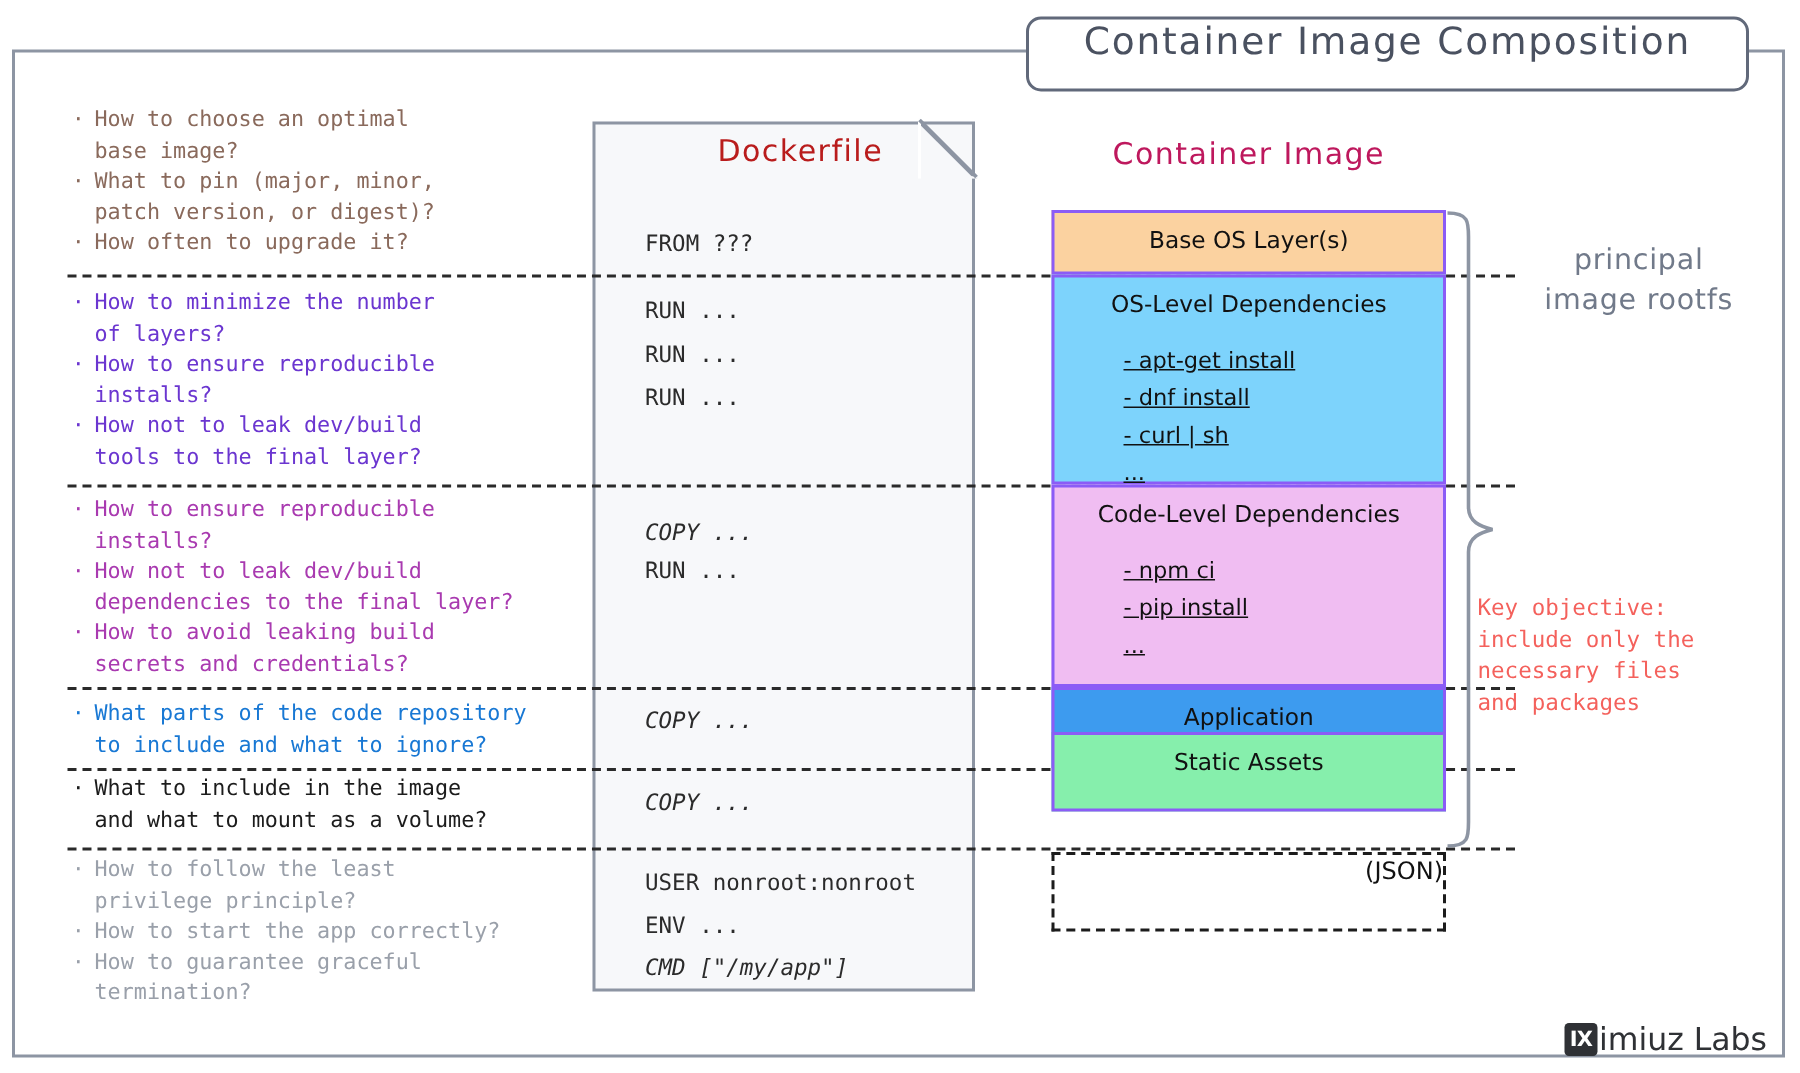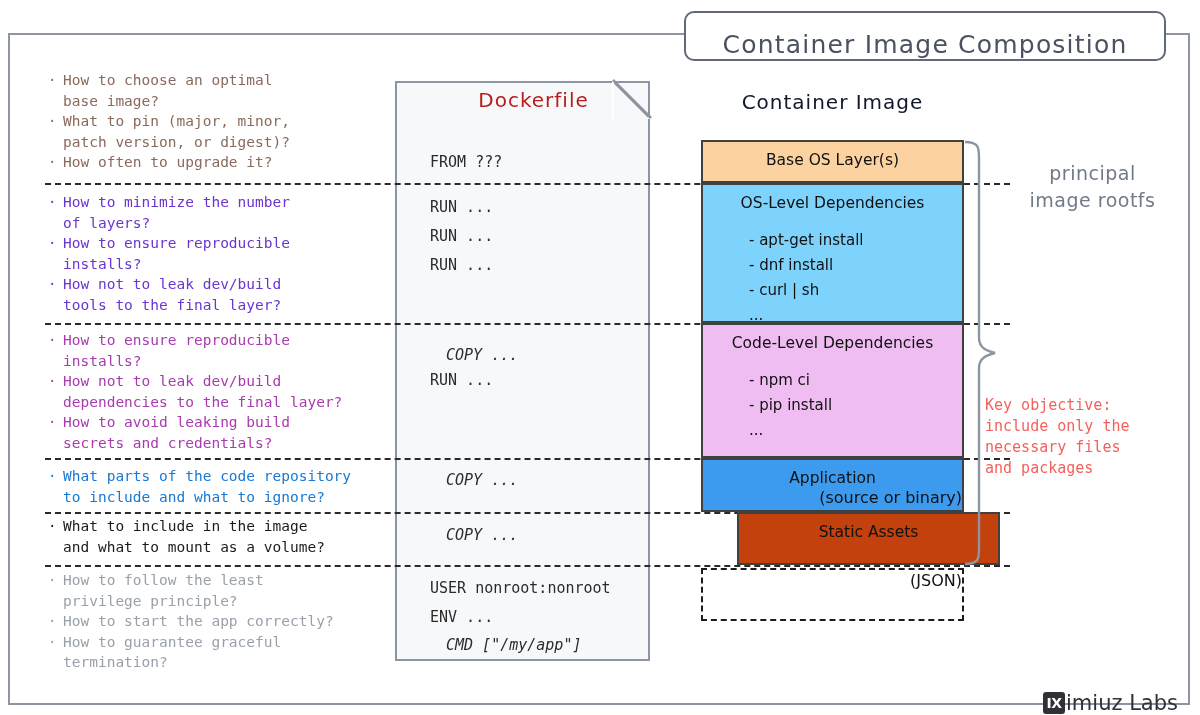--- a/index.html
+++ b/index.html
@@ -4,62 +4,62 @@
 <style>
   html,body{margin:0;padding:0;background:#ffffff;}
   body{width:1200px;height:715px;position:relative;overflow:hidden;
        font-family:"DejaVu Sans",sans-serif;}
 
   .frame{position:absolute;left:8px;top:33px;width:1182px;height:672px;
          border:2px solid #8d95a3;box-sizing:border-box;}
 
   .title-box{position:absolute;left:684px;top:11px;width:478px;height:46px;
              border:2px solid #61697a;border-radius:10px;background:#ffffff;
-             display:flex;align-items:flex-end;justify-content:center;z-index:5;}
+             display:flex;align-items:flex-start;justify-content:center;z-index:5;}
   .title-text{font-family:"DejaVu Sans",sans-serif;font-size:25px;color:#4a5160;
               letter-spacing:1.2px;font-weight:400;}
 
   
   .hsep{position:absolute;height:0;border-top:2.5px dashed #2a2a2a;z-index:3;}
   .qgroup{position:absolute;left:48px;width:352px;z-index:2;
           font-family:"DejaVu Sans Mono",monospace;font-size:14.5px;line-height:20.5px;}
   .qitem{display:flex;margin-bottom:0px;}
   .qbullet{width:15px;flex:0 0 15px;text-align:left;font-size:14px;line-height:20.5px;}
   .qtext{flex:1 1 auto;white-space:pre-line;}
 
   
   .dockerfile{position:absolute;left:395px;top:81px;width:255px;height:580px;
               background:#f7f8fa;border:2px solid #8d95a3;box-sizing:border-box;z-index:1;}
   .df-fold{position:absolute;left:612px;top:79px;width:40px;height:40px;z-index:4;}
   .df-title{position:absolute;left:395px;top:88px;width:277px;text-align:center;
             font-size:20px;color:#b91c1c;letter-spacing:1px;z-index:4;}
   .df-line{position:absolute;z-index:4;font-family:"DejaVu Sans Mono",monospace;
            font-size:15px;color:#2b2b2b;left:430px;white-space:pre;}
-  .df-line.ital{font-style:italic;margin-left:16px;}
+  .df-line.ital{font-style:italic;}
 
   
   .ci-title{position:absolute;left:700px;top:90px;width:265px;text-align:center;
-            font-size:20px;color:#0f172a;letter-spacing:1px;z-index:4;}
-  .layer{position:absolute;left:701px;width:263px;border:2px solid #404040;
+            font-size:20px;color:#be185d;letter-spacing:1px;z-index:4;}
+  .layer{position:absolute;left:701px;width:263px;border:2px solid #8b5cf6;
          box-sizing:border-box;z-index:4;}
   .layer-title{text-align:center;font-size:15.5px;color:#111;margin-top:9px;}
   .layer-sub{text-align:right;font-size:16px;color:#111;margin-top:1px;}
-  .layer-items{margin:16px 0 0 46px;font-size:15px;color:#111;line-height:25px;}
+  .layer-items{margin:16px 0 0 46px;font-size:15px;color:#111;line-height:25px;text-decoration:underline;}
   .layer-dashed{position:absolute;left:701px;width:263px;border:2.5px dashed #1c1c1c;
                 box-sizing:border-box;z-index:4;background:transparent;}
 
   
   .brace{position:absolute;z-index:4;}
   .ann-hand{position:absolute;z-index:5;font-size:19px;color:#717a8a;
             text-align:center;line-height:27px;letter-spacing:0.5px;}
   .ann-red{position:absolute;z-index:5;font-family:"DejaVu Sans Mono",monospace;
            font-size:15px;color:#f4615c;line-height:21px;white-space:pre-line;}
 
   
-  .logo{position:absolute;right:22px;bottom:0;display:flex;align-items:center;z-index:6;}
+  .logo{position:absolute;right:22px;bottom:10px;display:flex;align-items:center;z-index:6;}
   .logo-mark{width:22px;height:22px;background:#2f3135;border-radius:3px;color:#fff;
              font-family:"DejaVu Sans",sans-serif;font-weight:700;font-size:14px;
              display:flex;align-items:center;justify-content:center;letter-spacing:-0.5px;}
   .logo-text{font-size:21px;color:#2f3135;margin-left:1px;}
 </style>
 </head>
 <body>
 
 <div class="frame"></div>
 
@@ -201,21 +201,21 @@
       <div class="layer-items">
         <div>- npm ci</div>
         <div>- pip install</div>
         <div>...</div>
       </div>
     </div>
     <div class="layer" style="top: 458px; height: 54px; background: rgb(61, 155, 239);">
       <div class="layer-title">Application</div>
       <div class="layer-sub">(source or binary)</div>
     </div>
-    <div class="layer" style="top: 512px; height: 53px; background: #c2410c; margin-left: 36px;">
+    <div class="layer" style="top: 488px; height: 53px; background: #86efac;">
       <div class="layer-title">Static Assets</div>
     </div>
     <div class="layer-dashed" style="top: 568px; height: 53px; background: rgb(255, 255, 255);">
       <div class="layer-sub">(JSON)</div>
     </div>
   </div>
 
 <svg class="brace" style="left:963px;top:140px;width:40px;height:426px;" viewBox="0 0 40 426" preserveAspectRatio="none">
   <path d="M2,2 C16,2 16,8 16,18 L16,198 C16,208 24,211 32,213 C24,215 16,218 16,228 L16,408 C16,418 16,424 2,424" fill="none" stroke="#8d95a3" stroke-width="2.4"></path>
 </svg>

